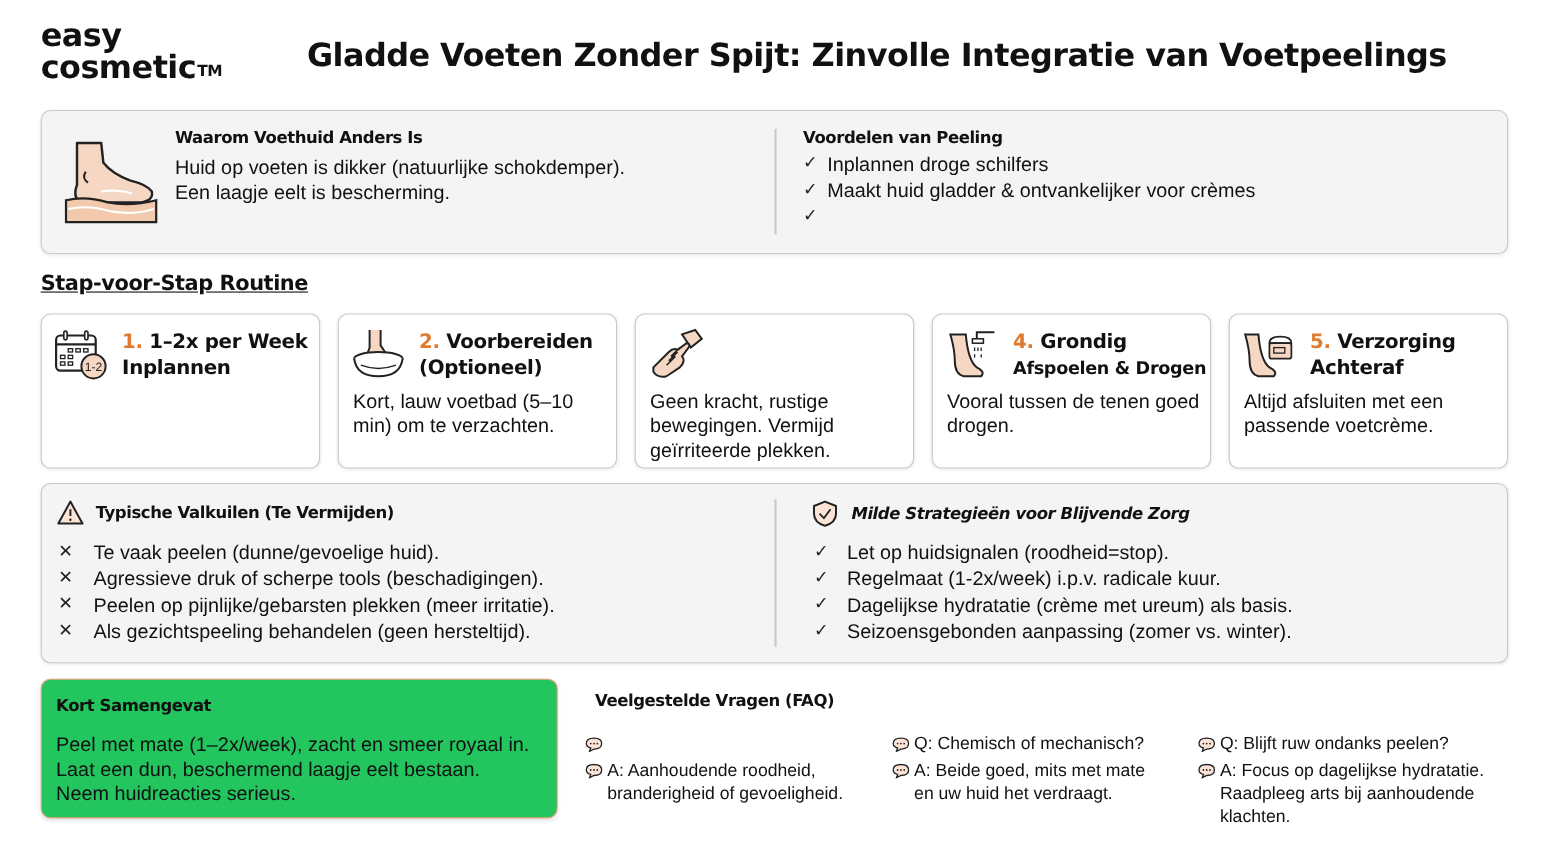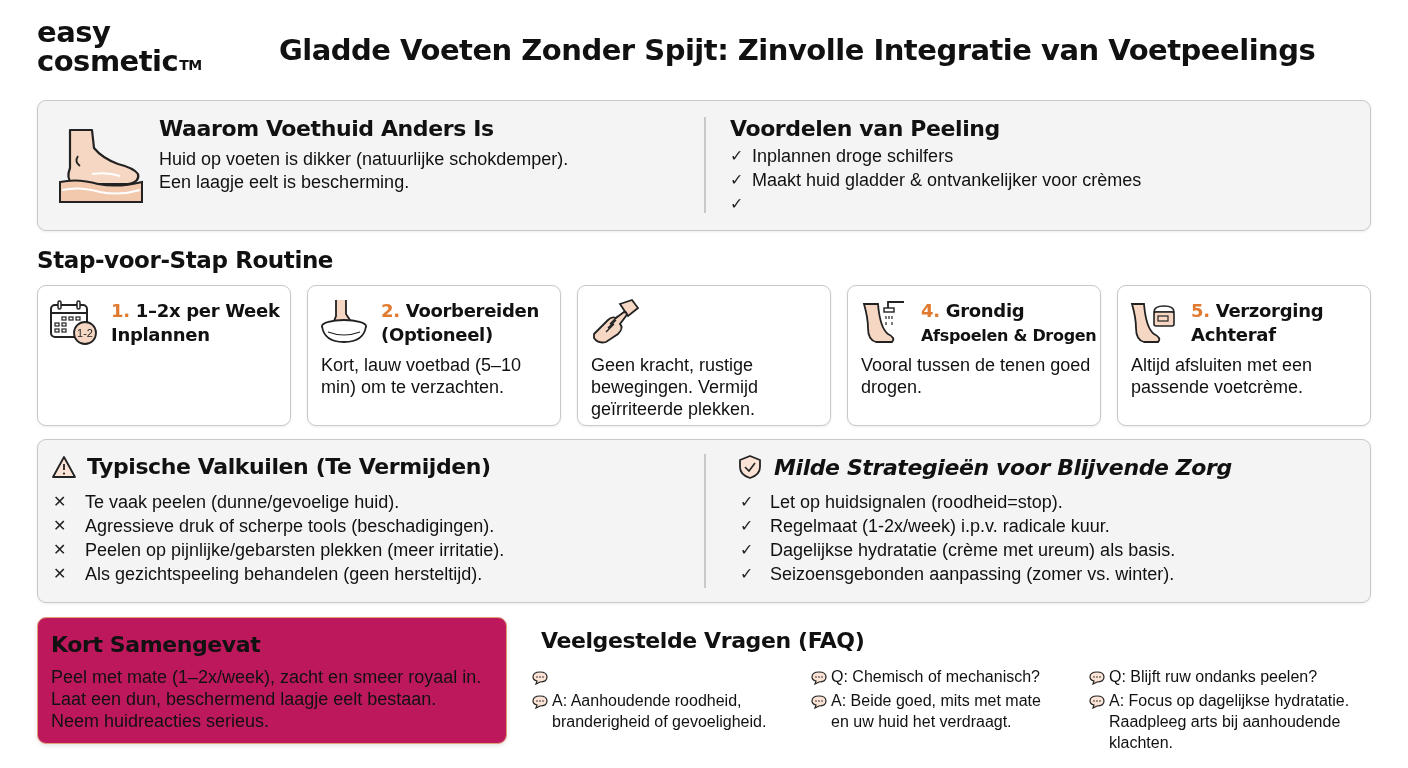--- a/index.html
+++ b/index.html
@@ -6,35 +6,35 @@
   html, body { width: 1408px; height: 768px; background: #ffffff; overflow: hidden; }
   body { font-family: "Liberation Sans", "DejaVu Sans", sans-serif; color: #111; position: relative; }
 
   .logo { position: absolute; left: 37px; top: 18px; font-family: "DejaVu Sans", sans-serif; font-weight: 700; font-size: 29px; line-height: 29px; letter-spacing: -0.5px; color: #111; }
   .logo sup { font-size: 14px; vertical-align: top; position: relative; top: 4px; margin-left: 1px; }
   .title { position: absolute; left: 279px; top: 33px; font-family: "DejaVu Sans", sans-serif; font-weight: 700; font-size: 29px; letter-spacing: -0.5px; color: #111; white-space: nowrap; }
 
   .panel { position: absolute; background: #f4f4f4; border: 1.5px solid #c9c9c9; border-radius: 9px; box-shadow: 0 1px 3px rgba(0,0,0,0.08); }
   .divider-v { position: absolute; width: 1.5px; background: #c9c9c9; }
 
-  .h2 { font-family: "DejaVu Sans", sans-serif; font-weight: 700; font-size: 22px; letter-spacing: -0.4px; color: #111; white-space: nowrap; }
+  .h2 { font-family: "DejaVu Sans", sans-serif; font-weight: 700; font-size: 15px; letter-spacing: -0.4px; color: #111; white-space: nowrap; }
   .txt { font-family: "Liberation Sans", sans-serif; font-size: 18px; line-height: 23px; color: #111; }
   .list { list-style: none; }
   .list li { font-family: "Liberation Sans", sans-serif; font-size: 18px; line-height: 24px; color: #111; white-space: nowrap; display: flex; align-items: center; }
   .mark { display: inline-block; width: 22px; font-size: 16px; color: #222; }
 
-  .section-title { position: absolute; left: 37px; top: 247px; font-family: "DejaVu Sans", sans-serif; font-weight: 700; font-size: 23px; letter-spacing: -0.4px; }
+  .section-title { position: absolute; left: 37px; top: 247px; font-family: "DejaVu Sans", sans-serif; font-weight: 700; font-size: 19px; letter-spacing: -0.4px; text-decoration: underline; }
 
   .card { position: absolute; top: 285px; width: 254px; height: 141px; background: #fff; border: 1.5px solid #c9c9c9; border-radius: 9px; box-shadow: 0 1px 3px rgba(0,0,0,0.08); }
   .card .icon { position: absolute; left: 10px; top: 12px; width: 52px; height: 48px; }
   .card .ct { position: absolute; left: 73px; top: 13px; font-family: "DejaVu Sans", sans-serif; font-weight: 700; font-size: 18px; line-height: 24px; letter-spacing: -0.3px; color: #111; }
   .card .ct .num { color: #e07a2e; }
   .card .cd { position: absolute; left: 13px; top: 68px; right: 8px; font-family: "Liberation Sans", sans-serif; font-size: 18px; line-height: 22px; color: #111; }
 
-  .summary { position: absolute; left: 37px; top: 617px; width: 470px; height: 127px; background: #be185d; border: 1.5px solid #e0a27a; border-radius: 9px; box-shadow: 0 2px 4px rgba(0,0,0,0.1); }
+  .summary { position: absolute; left: 37px; top: 617px; width: 470px; height: 127px; background: #22c55e; border: 1.5px solid #e0a27a; border-radius: 9px; box-shadow: 0 2px 4px rgba(0,0,0,0.1); }
   .faq-title { position: absolute; left: 541px; top: 628px; }
   .faq-col { position: absolute; top: 666px; }
   .faq-row { display: flex; font-family: "Liberation Sans", sans-serif; font-size: 16px; line-height: 21px; color: #111; }
   .bubble { width: 20px; flex: 0 0 20px; padding-top: 3px; }
 </style>
 </head>
 <body>
 
 <div class="logo">
   <div>easy</div>

